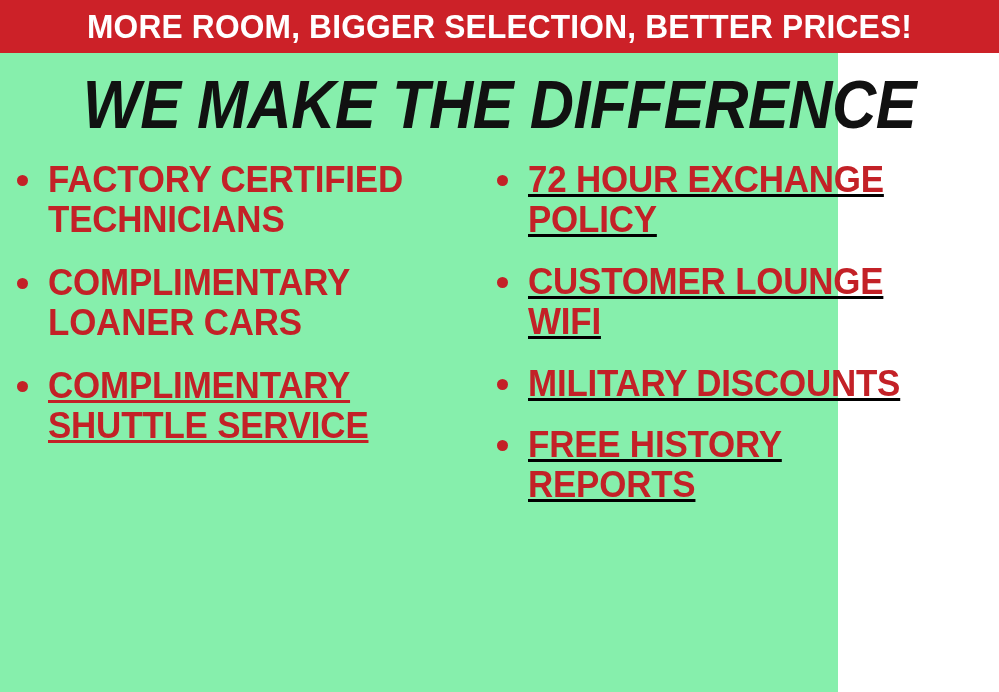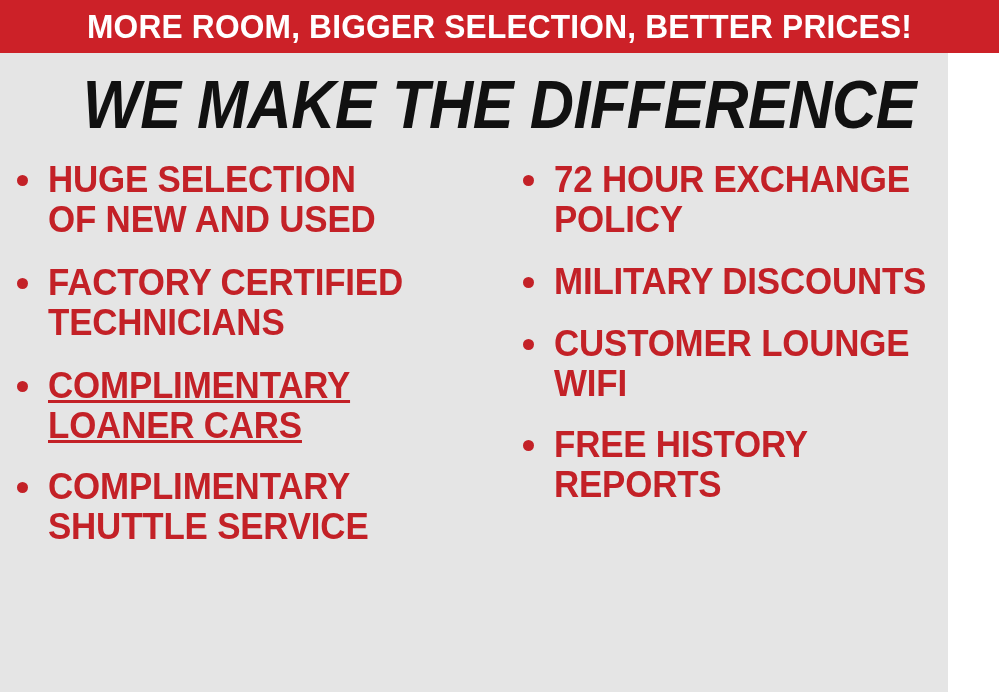--- a/index.html
+++ b/index.html
@@ -10,23 +10,23 @@
   body {
     width: 999px;
     height: 692px;
     background: #ffffff;
     font-family: "Liberation Sans", sans-serif;
     overflow: hidden;
   }
 
   #ad-root {
     position: relative;
-    width: 948px;
+    width: 838px;
     height: 692px;
-    background: #e5e5e5;
+    background: #86efac;
   }
 
   
   .top-banner {
     position: absolute;
     left: 0;
     top: 0;
     width: 999px;
     height: 53px;
     background: #cc2128;
@@ -83,22 +83,23 @@
     position: absolute;
     top: 0;
   }
 
   .column-left {
     left: 14px;
     width: 480px;
   }
 
   .column-right {
-    left: 520px;
+    left: 494px;
     width: 480px;
+    text-decoration: underline;
   }
 
   .bullet-item {
     position: relative;
     display: block;
     padding-left: 34px;
     margin-bottom: 24px;
     color: #c32127;
     font-family: "Liberation Sans", sans-serif;
     font-weight: bold;
@@ -146,25 +147,20 @@
   <div class="top-banner">
     <div class="top-banner-text">MORE ROOM, BIGGER SELECTION, BETTER PRICES!</div>
   </div>
 
   <div class="headline">WE MAKE THE DIFFERENCE</div>
 
   <div class="columns">
 
     <div class="column column-left">
 
-      <div class="bullet-item">
-        <span class="dot"></span>
-        <span class="bullet-text">HUGE SELECTION
-OF NEW AND USED</span>
-      </div>
 
 
       <div class="bullet-item">
         <span class="dot"></span>
         <span class="bullet-text">FACTORY CERTIFIED
 TECHNICIANS</span>
       </div>
 
       <div class="bullet-item">
         <span class="dot"></span>
@@ -184,29 +180,29 @@
 
       <div class="bullet-item">
         <span class="dot"></span>
         <span class="bullet-text">72 HOUR EXCHANGE
 POLICY</span>
       </div>
 
 
       <div class="bullet-item">
         <span class="dot"></span>
-        <span class="bullet-text">MILITARY DISCOUNTS</span>
-      </div>
-
-      <div class="bullet-item">
-        <span class="dot"></span>
         <span class="bullet-text">CUSTOMER LOUNGE
 WIFI</span>
       </div>
 
+      <div class="bullet-item">
+        <span class="dot"></span>
+        <span class="bullet-text">MILITARY DISCOUNTS</span>
+      </div>
+
 
       <div class="bullet-item">
         <span class="dot"></span>
         <span class="bullet-text">FREE HISTORY
 REPORTS</span>
       </div>
 
     </div>
 
   </div>

